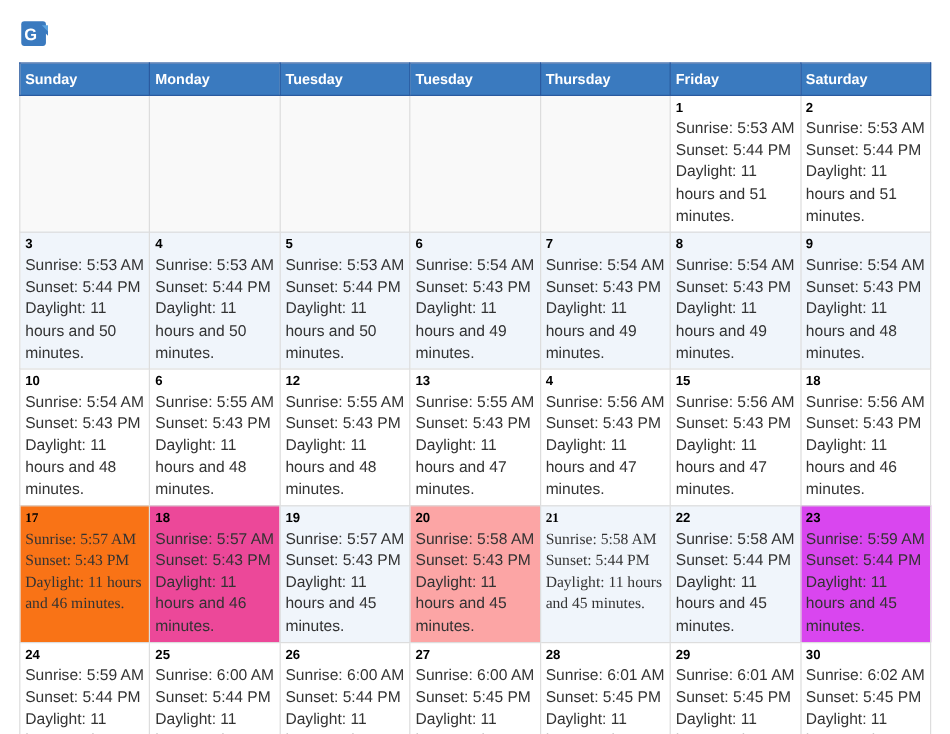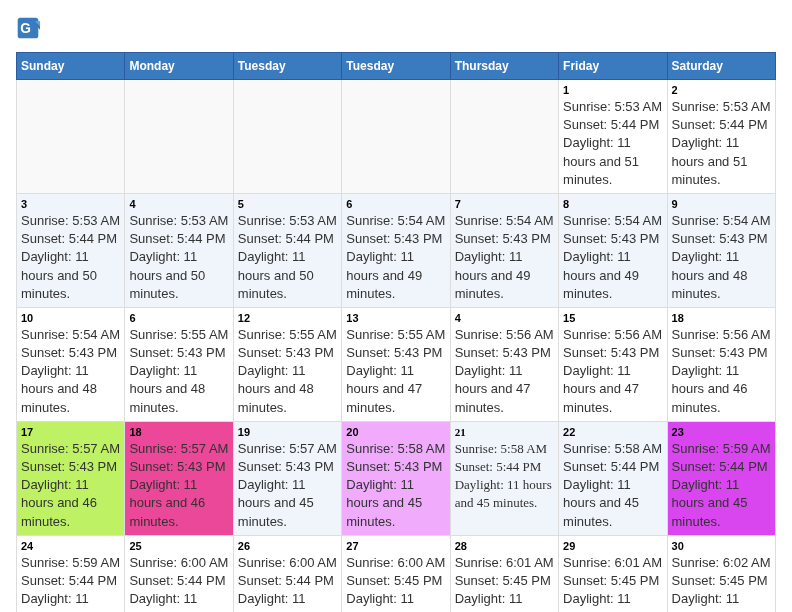--- a/index.html
+++ b/index.html
@@ -187,33 +187,33 @@
         <td>
           <span class="day-num">15</span>
           <div class="day-info">Sunrise: 5:56 AM<br>Sunset: 5:43 PM<br>Daylight: 11 hours and 47 minutes.</div>
         </td>
         <td>
           <span class="day-num">18</span>
           <div class="day-info">Sunrise: 5:56 AM<br>Sunset: 5:43 PM<br>Daylight: 11 hours and 46 minutes.</div>
         </td>
       </tr>
       <tr>
-        <td style="background: #bef264;">
+        <td style="background: #f97316; font-family: Liberation Serif, serif;">
           <span class="day-num">17</span>
           <div class="day-info">Sunrise: 5:57 AM<br>Sunset: 5:43 PM<br>Daylight: 11 hours and 46 minutes.</div>
         </td>
         <td style="background: #ec4899;">
           <span class="day-num">18</span>
           <div class="day-info">Sunrise: 5:57 AM<br>Sunset: 5:43 PM<br>Daylight: 11 hours and 46 minutes.</div>
         </td>
         <td style="background: rgb(240, 245, 251);">
           <span class="day-num">19</span>
           <div class="day-info">Sunrise: 5:57 AM<br>Sunset: 5:43 PM<br>Daylight: 11 hours and 45 minutes.</div>
         </td>
-        <td style="background: #f0abfc; margin-top: 28px;">
+        <td style="background: #fca5a5; margin-top: 28px;">
           <span class="day-num">20</span>
           <div class="day-info">Sunrise: 5:58 AM<br>Sunset: 5:43 PM<br>Daylight: 11 hours and 45 minutes.</div>
         </td>
         <td style="background: rgb(240, 245, 251); font-family: Liberation Serif, serif;">
           <span class="day-num">21</span>
           <div class="day-info">Sunrise: 5:58 AM<br>Sunset: 5:44 PM<br>Daylight: 11 hours and 45 minutes.</div>
         </td>
         <td style="background: rgb(240, 245, 251);">
           <span class="day-num">22</span>
           <div class="day-info">Sunrise: 5:58 AM<br>Sunset: 5:44 PM<br>Daylight: 11 hours and 45 minutes.</div>

